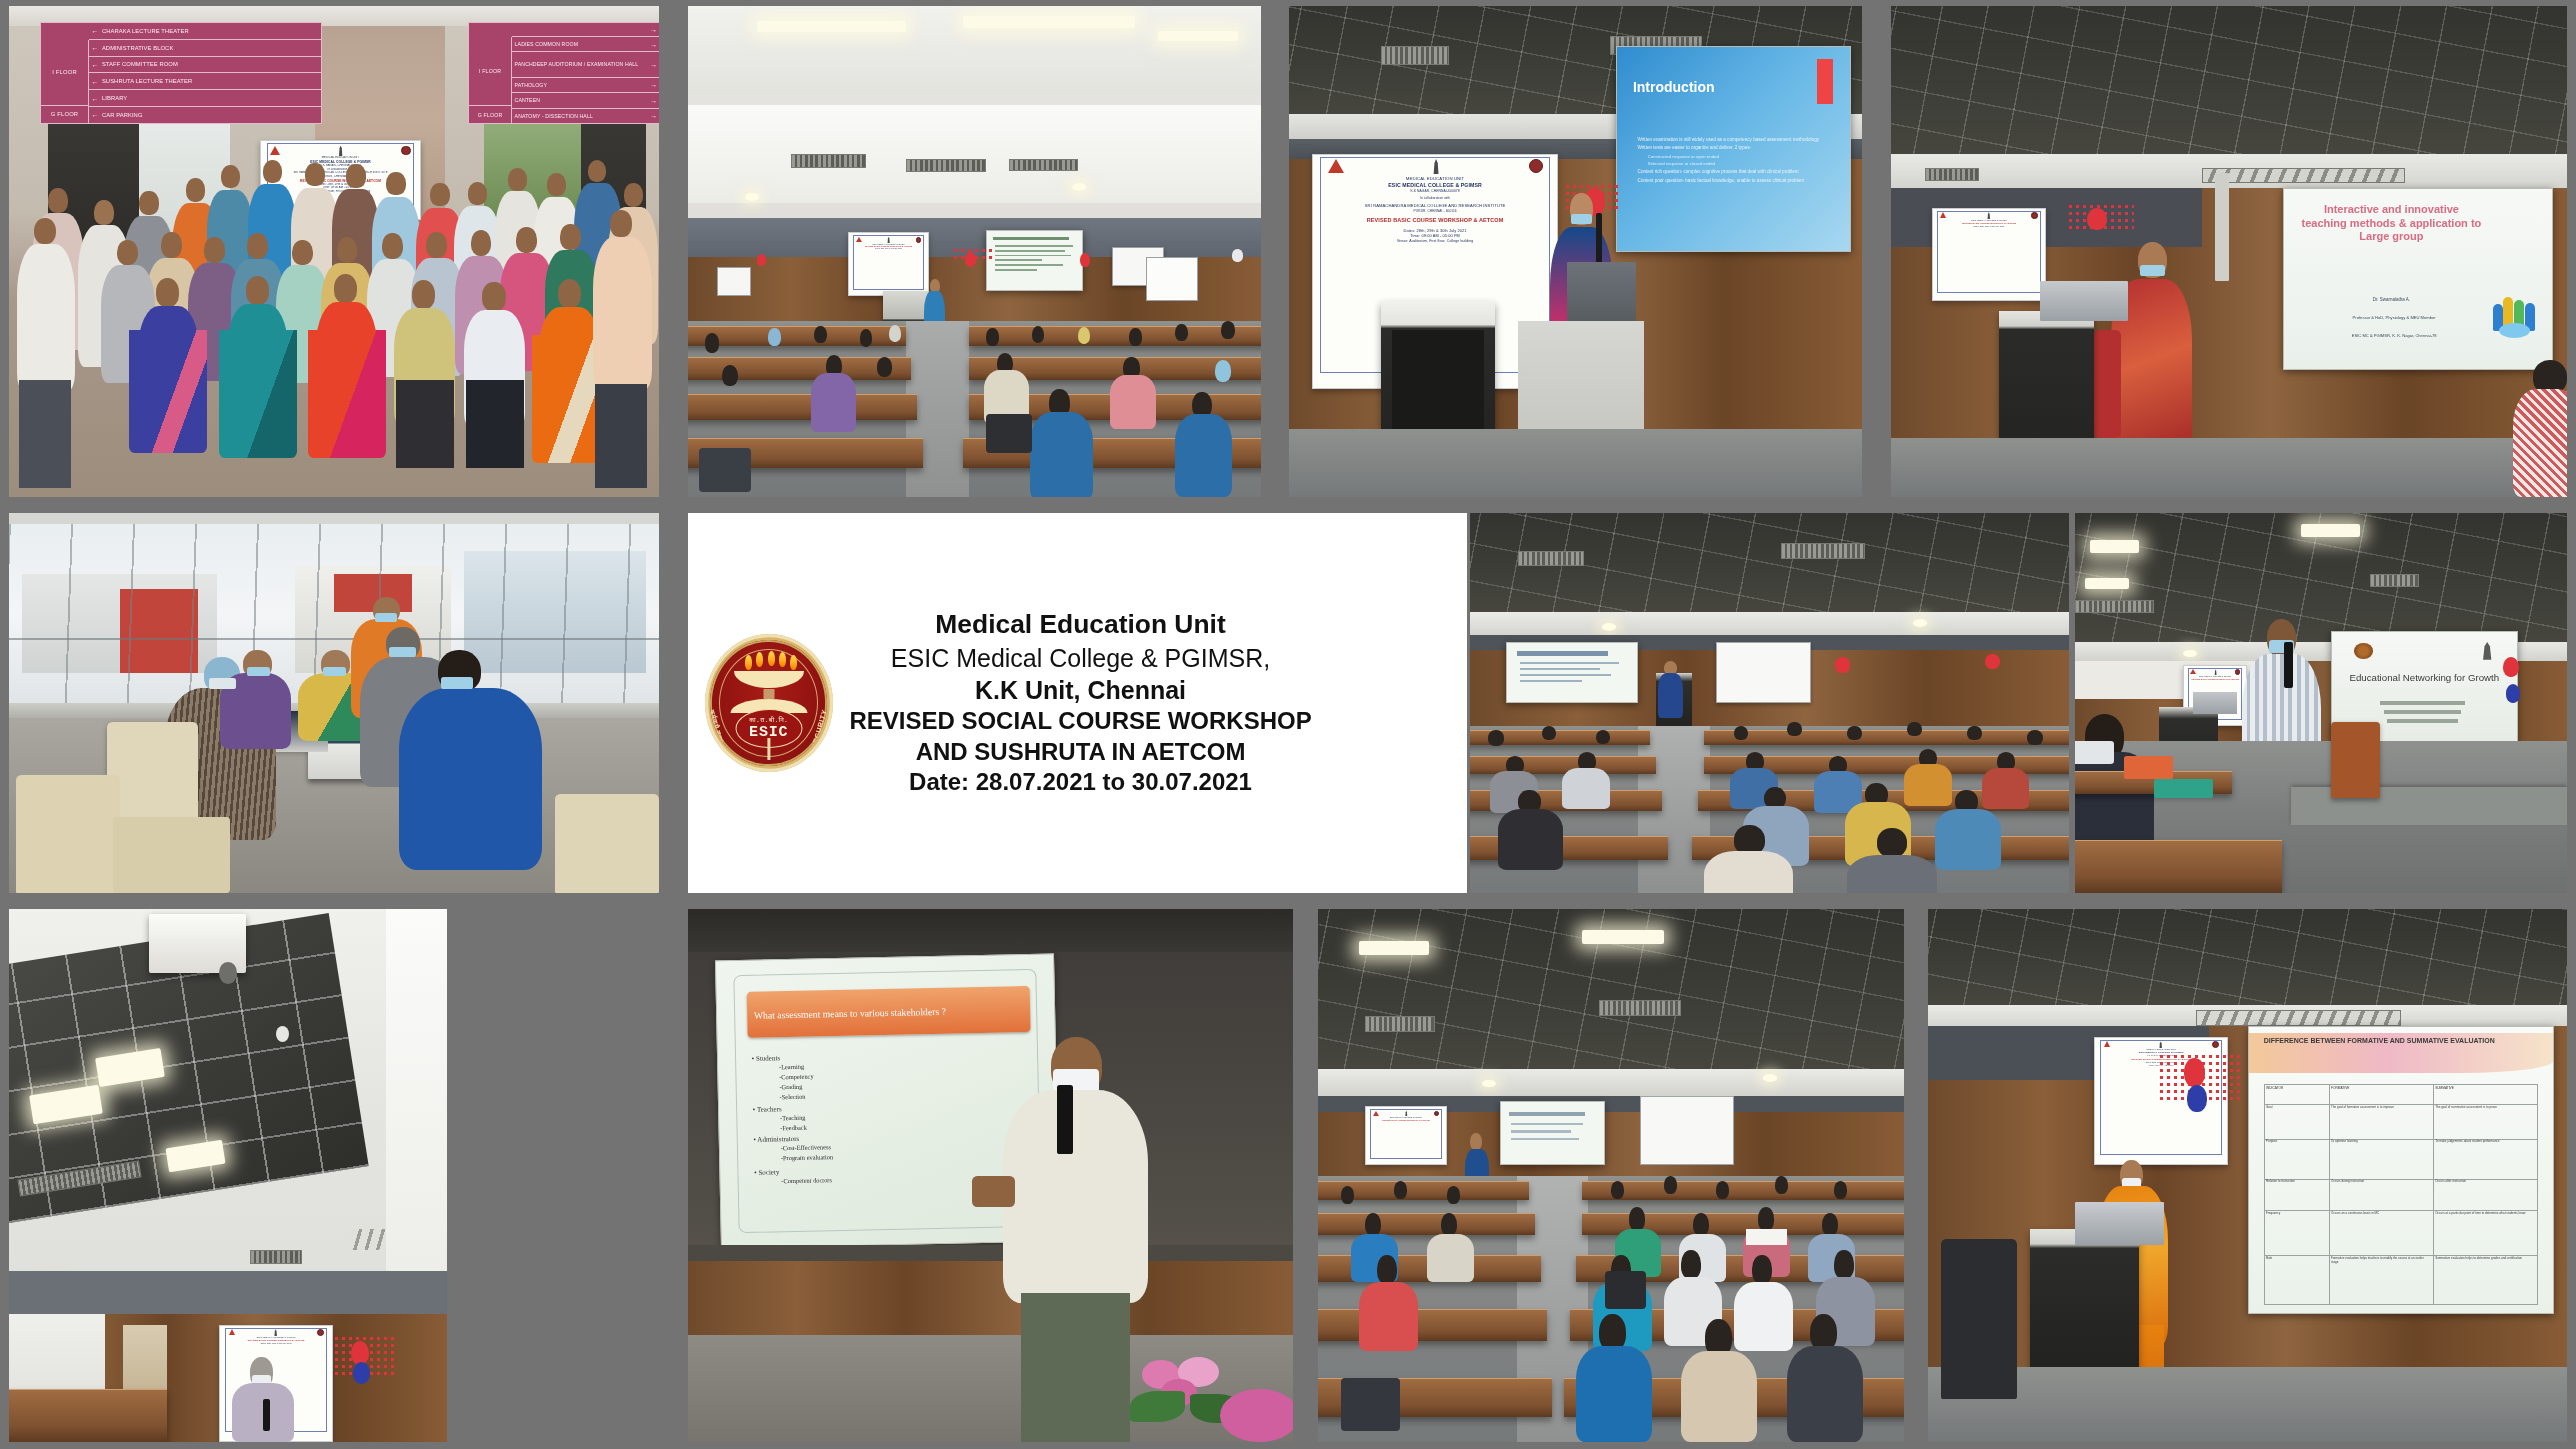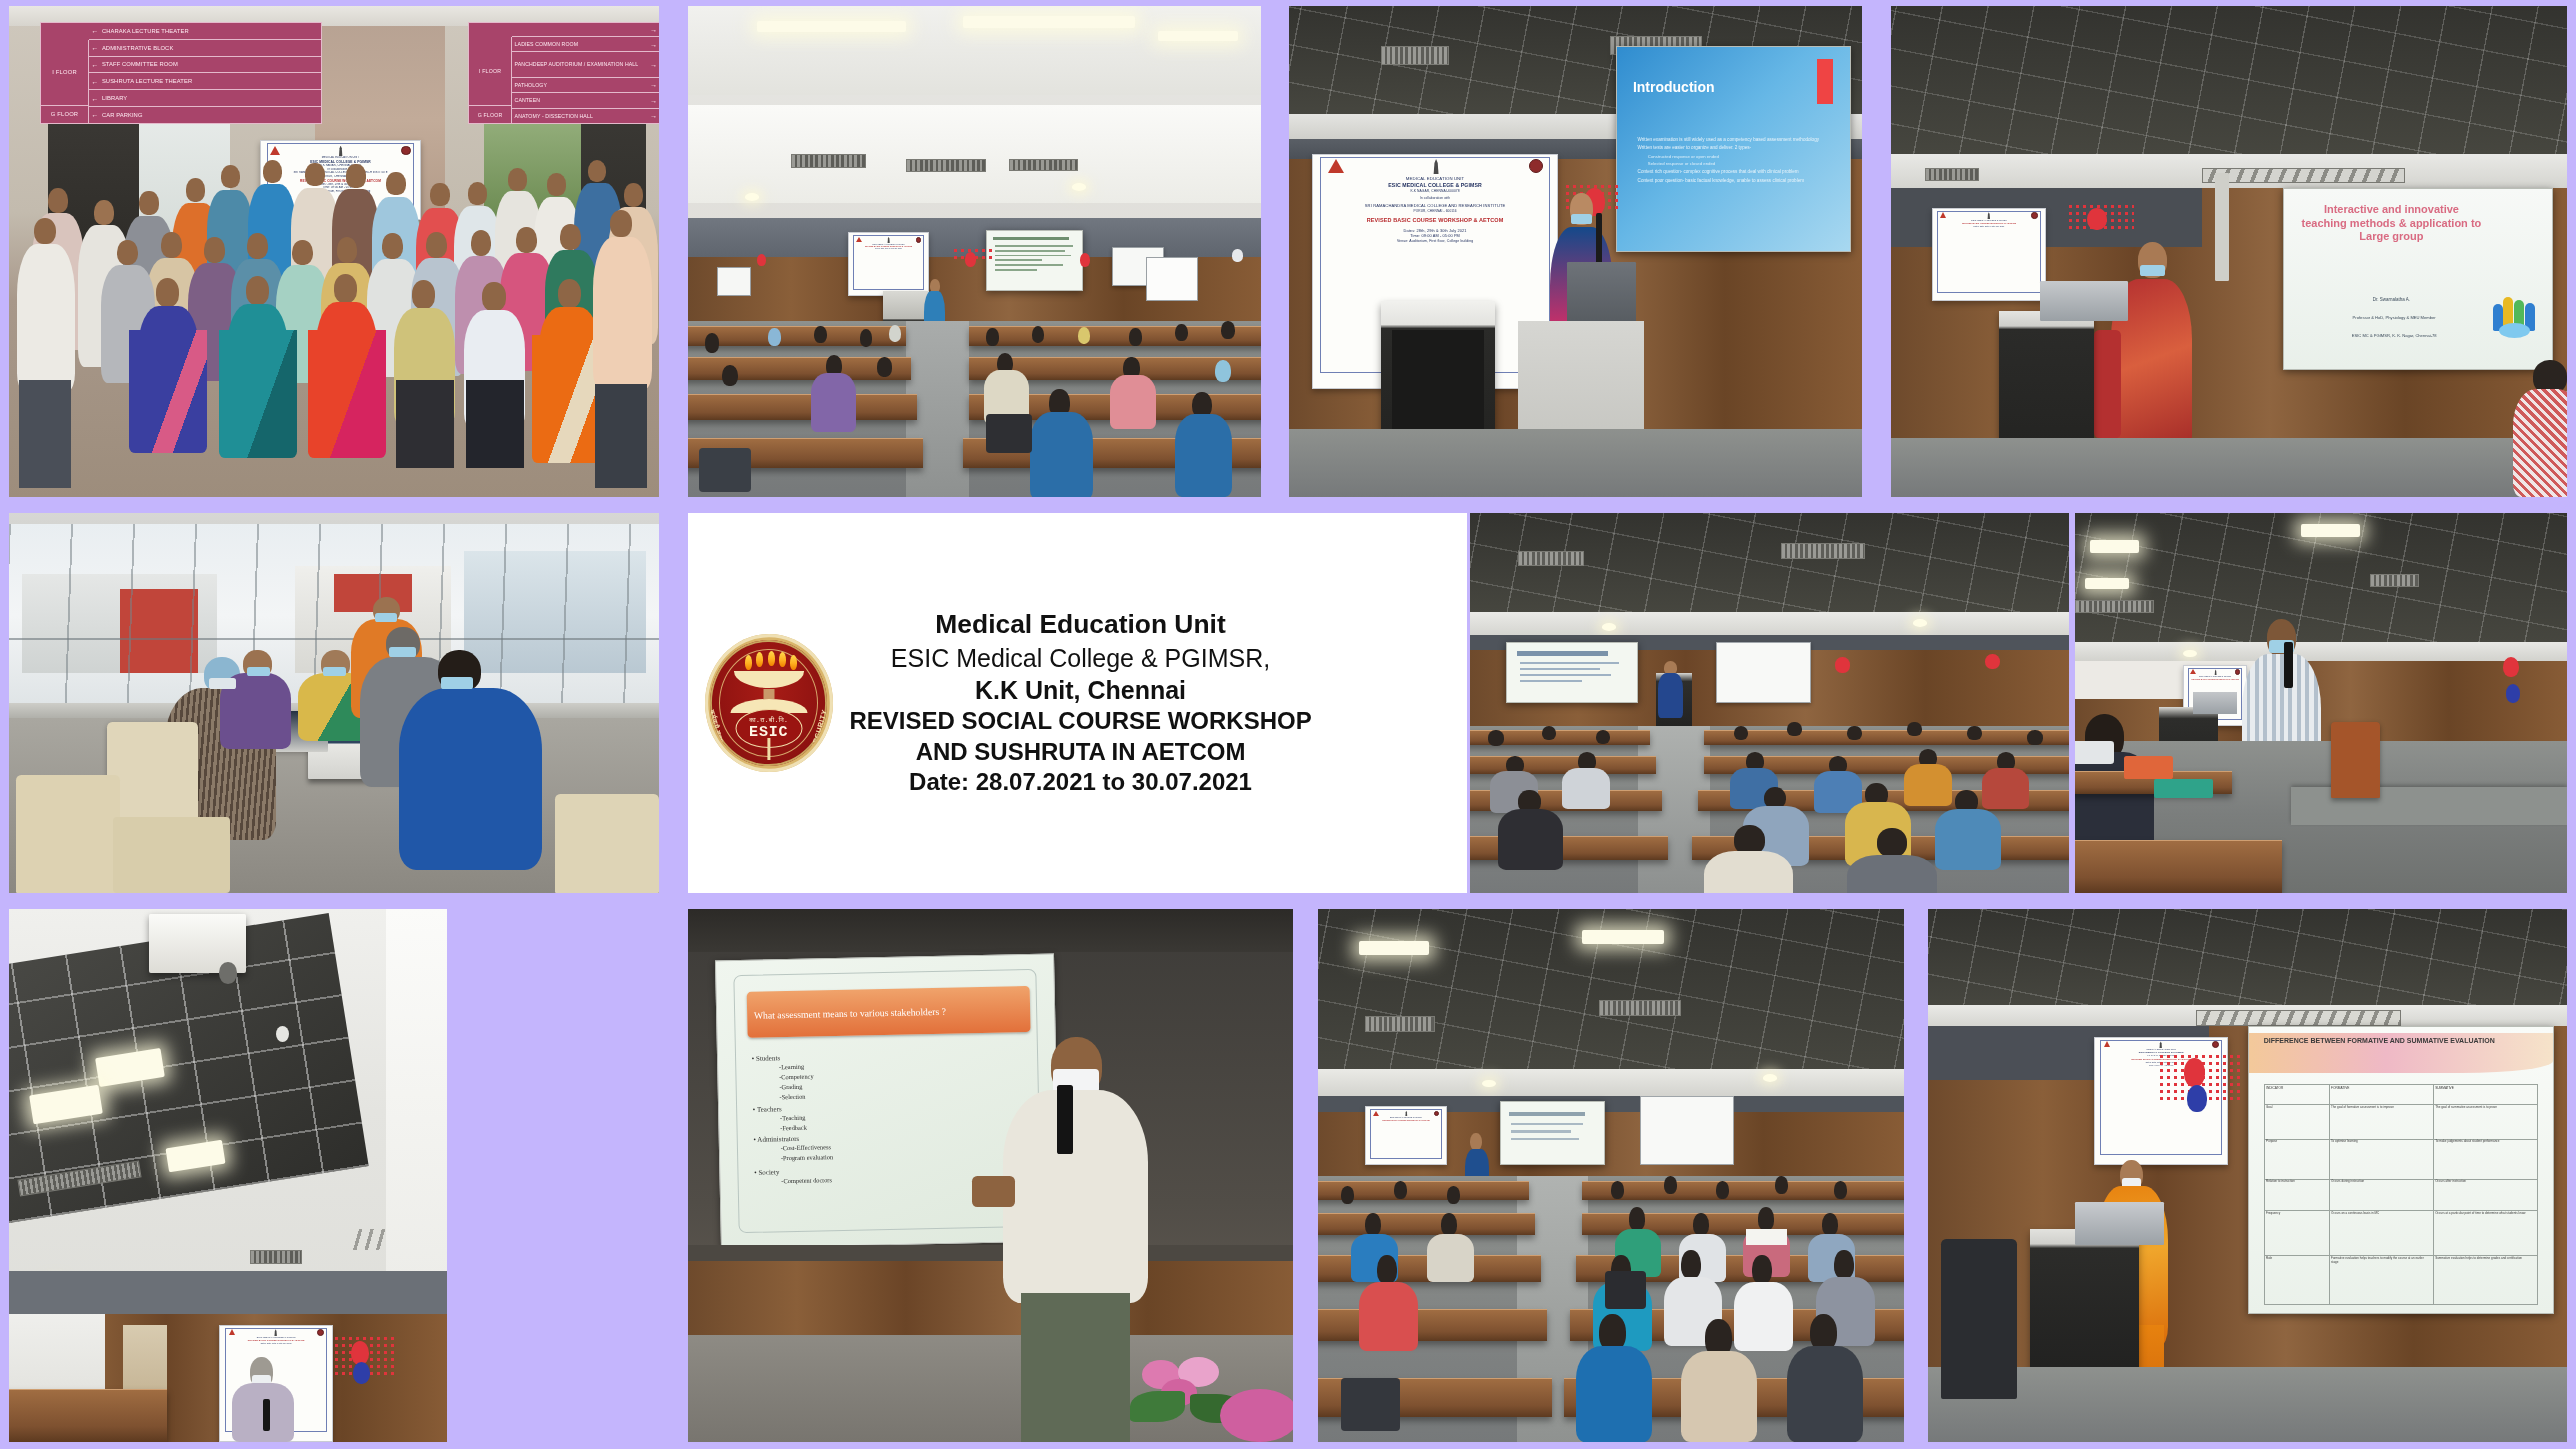--- a/index.html
+++ b/index.html
@@ -6,21 +6,21 @@
   * { box-sizing: border-box; margin: 0; padding: 0; }
   html, body {
     width: 2576px; height: 1449px;
     background: #ffffff;
     font-family: "Liberation Sans", sans-serif;
     overflow: hidden;
   }
   .collage {
     position: relative;
     width: 2576px; height: 1449px;
-    background: #c4b5fd;
+    background: #737373;
   }
   .panel { position: absolute; overflow: hidden; background: #cfcfcf; }
 
   
   .sc { position: absolute; inset: 0; }
   .ceil-dark { background: linear-gradient(175deg,#2a2a28 0%,#3b3b38 45%,#4a4a46 100%); }
   .ceil-light { background: linear-gradient(180deg,#e7e7e4 0%,#dedcd7 60%,#cfcdc7 100%); }
   .wall-wood { background: linear-gradient(90deg,#6e4a2c 0%,#8a5f39 18%,#6b4527 36%,#8f6540 56%,#6a4526 76%,#885c36 100%); }
   .floor-grey { background: linear-gradient(180deg,#8e918e 0%,#76797a 100%); }
 
@@ -840,20 +840,32 @@
         <div class="bnr-logos" style="padding:0 1.3px;">
           <div class="tri-logo" style="border-left-width:3.2px;border-right-width:3.2px;border-bottom-width:5.2px;"></div>
           <div class="emblem" style="width:3.9px;height:5.8px;"></div>
           <div class="seal" style="width:5.2px;height:5.2px;"></div>
         </div>
         <div class="bnr-l" style="font-size:1.7px;">ESIC MEDICAL COLLEGE &amp; PGIMSR</div>
         <div class="bnr-l red" style="font-size:1.8px;">REVISED BASIC COURSE WORKSHOP &amp; AETCOM</div>
       </div>
     </div>
 
+    <div class="screen" style="left:52%; top:31%; width:38%; height:30%;">
+      <div class="slide-white" style="background:linear-gradient(180deg,#f6f8f5,#e6ece5);"></div>
+      <div style="position:absolute; left:12%; top:10%; width:10%; height:14%; border-radius:50%;
+                  background:radial-gradient(circle,#b06a2c 35%,#8b4f1e 70%);"></div>
+      <div style="position:absolute; right:12%; top:9%; width:8%; height:16%; background:#5a5a58;
+                  clip-path:polygon(50% 0,68% 24%,78% 100%,22% 100%,32% 24%);"></div>
+      <div style="position:absolute; left:6%; right:6%; top:36%; text-align:center;
+                  color:#3a3a3a; font-size:9.7px; line-height:1.25;">Educational Networking for Growth</div>
+      <div style="position:absolute; left:26%; top:62%; width:46%; height:3%; background:#9aa59a;"></div>
+      <div style="position:absolute; left:28%; top:70%; width:42%; height:3%; background:#9aa59a;"></div>
+      <div style="position:absolute; left:30%; top:78%; width:38%; height:3%; background:#9aa59a;"></div>
+    </div>
 
     <div class="balloon" style="left:87%; top:38%; width:3.2%; height:5.2%; background:#e0343c;"></div>
     <div class="balloon" style="left:87.5%; top:45%; width:3.0%; height:5.0%; background:#2e3ea8;"></div>
 
     <div class="head" style="left:39%; top:28%; width:6.0%; height:10%; background:#7d5738;"></div>
     <div style="position:absolute; left:39.4%; top:33.5%; width:5.2%; height:3.4%;
          background:#9fd0e6; border-radius:3.2px;"></div>
     <div class="torso" style="left:34%; top:37%; width:16%; height:42%;
          background:repeating-linear-gradient(90deg,#e8ecef 0 4.5px,#b3c0cc 4.5px 8.4px);"></div>
     <div style="position:absolute; left:36%; top:77%; width:12%; height:23%; background:#6a7380;"></div>

